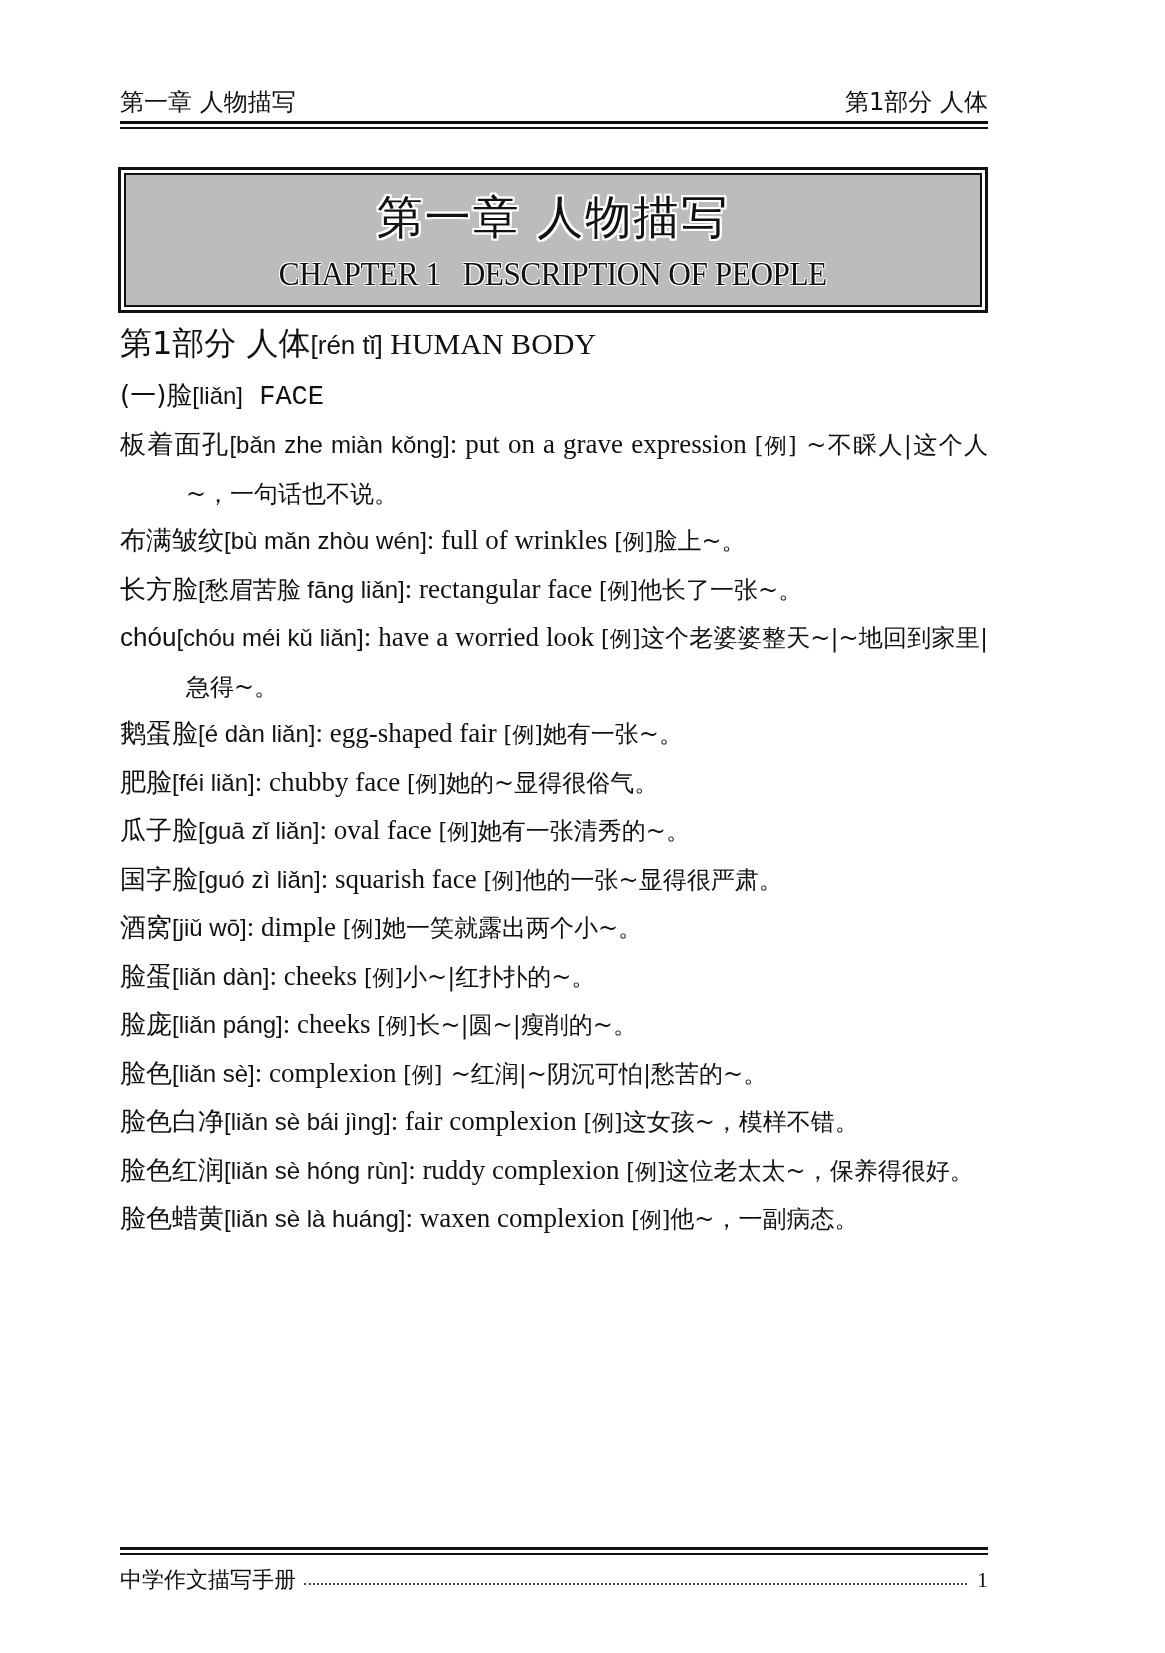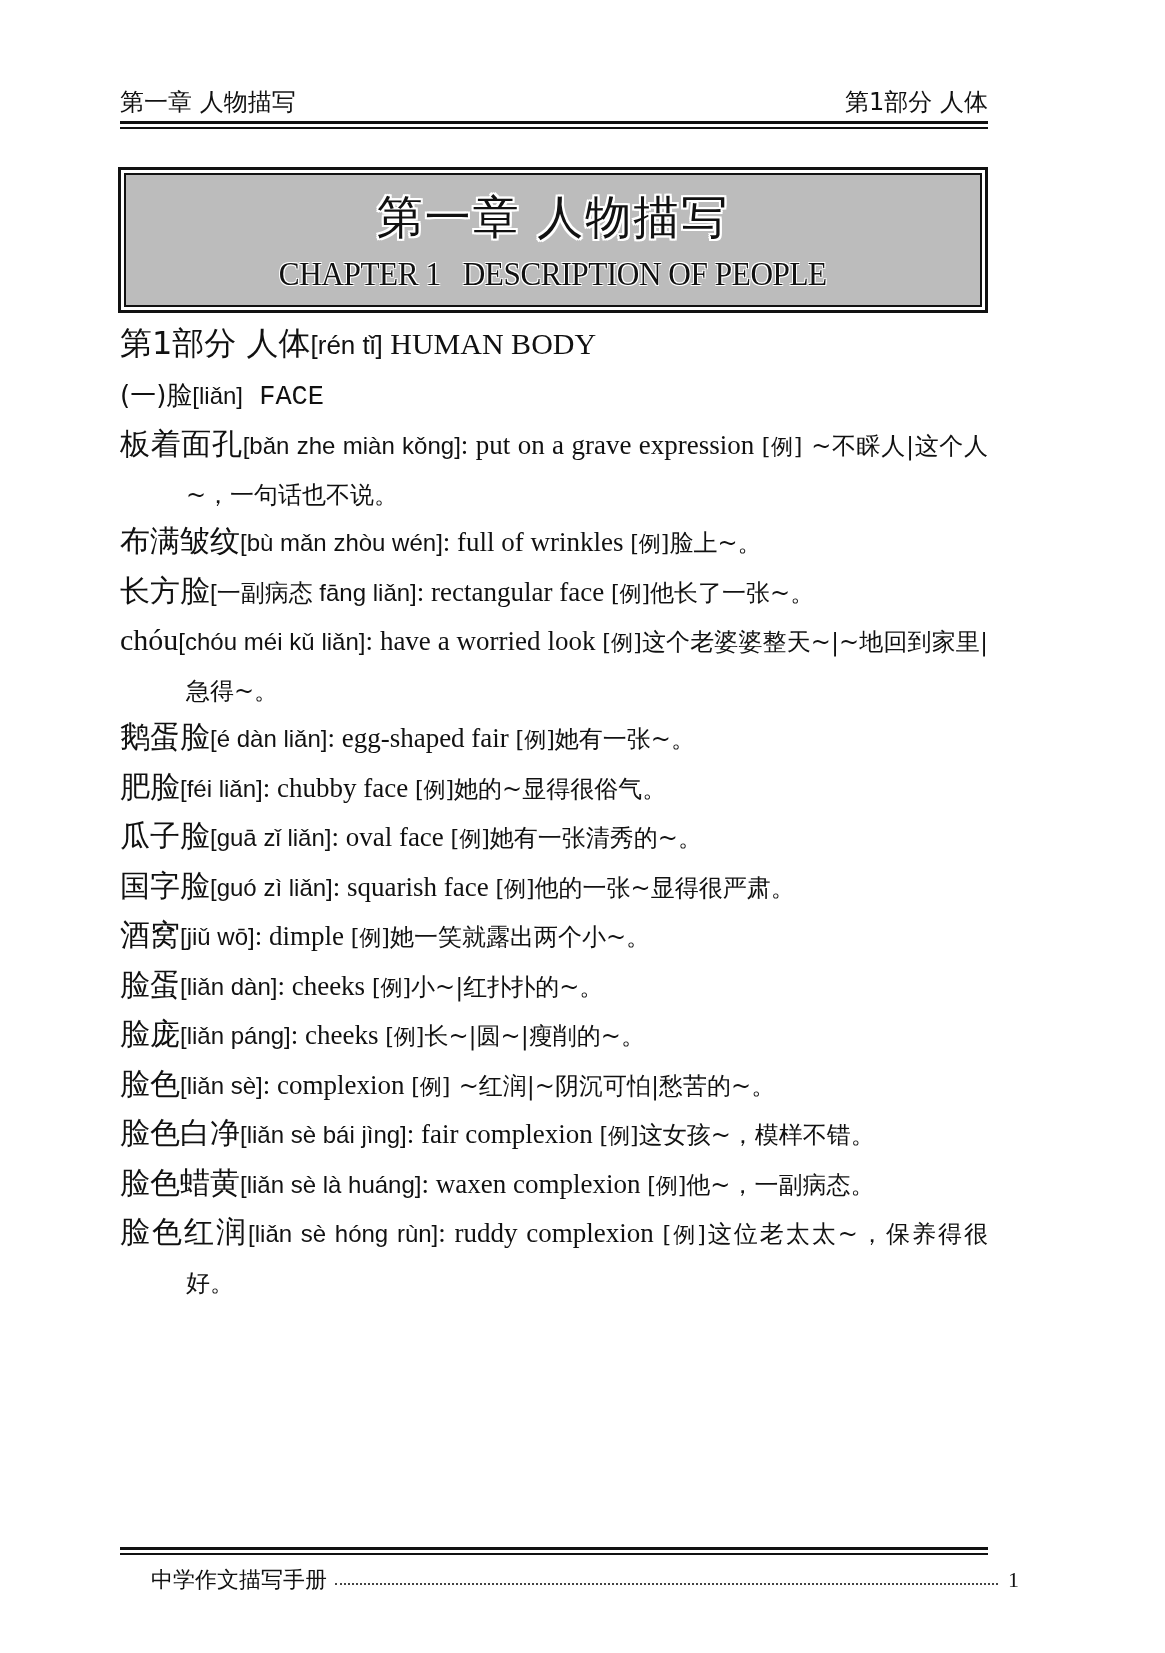--- a/index.html
+++ b/index.html
@@ -53,29 +53,29 @@
   }
   .section-title .cn { font-family: "DejaVu Sans", "Liberation Sans", sans-serif; font-size: 26px; }
   .section-title .py { font-family: "Liberation Sans", "DejaVu Sans", sans-serif; font-size: 24px; text-align: center; }
   .section-title .en { font-family: Liberation Mono, monospace; font-size: 27px; }
   .entries { margin-top: 2px; }
   .entry {
     font-size: 26px; line-height: 46.5px;
     padding-left: 66px; text-indent: -66px;
     text-align: justify; text-align-last: left;
   }
-  .entry .term { font-family: Liberation Serif, serif; font-size: 30px; }
+  .entry .term { font-family: Liberation Sans, sans-serif; font-size: 26px; }
   .entry .py { font-family: "Liberation Sans", "DejaVu Sans", sans-serif; font-size: 24px; }
   .entry .def { font-family: "Liberation Serif", "DejaVu Serif", serif; font-size: 27px; }
   .entry .ex-label { font-family: "DejaVu Serif", "Liberation Serif", serif; font-size: 22px; }
   .entry .ex { font-family: "DejaVu Serif", "Liberation Serif", serif; font-size: 24px; }
   .footer {
     position: absolute; left: 120px; top: 1560px; width: 868px; height: 40px;
     display: flex; align-items: center;
-    font-family: "DejaVu Sans", "Liberation Sans", sans-serif; font-size: 22px; margin-left: 31px;
+    font-family: "DejaVu Sans", "Liberation Sans", sans-serif; font-size: 22px;
   }
   .footer .leader {
     flex: 1; margin: 8px 10px 0 8px; height: 0; border-bottom: 2px dotted #444;
   }
   .footer .page-num { font-family: "Liberation Serif", "DejaVu Serif", serif; font-size: 22px; }
 </style>
 </head>
 <body>
 
 <div class="header">
@@ -95,33 +95,33 @@
   <div class="part-title">
     <span class="cn">第1部分  人体</span><span class="py">[rén tǐ]</span><span class="en"> HUMAN BODY</span>
   </div>
   <div class="section-title">
     <span class="cn">(一)脸</span><span class="py">[liǎn]</span><span class="en">  FACE</span>
   </div>
 
   <div class="entries">
     <div class="entry"><span class="term">板着面孔</span><span class="py">[bǎn zhe miàn kǒng]</span><span class="def">: put on a grave expression </span><span class="ex-label">[例]</span> <span class="ex">~不睬人|这个人~，一句话也不说。</span></div>
     <div class="entry"><span class="term">布满皱纹</span><span class="py">[bù mǎn zhòu wén]</span><span class="def">: full of wrinkles </span><span class="ex-label">[例]</span><span class="ex">脸上~。</span></div>
-    <div class="entry"><span class="term">长方脸</span><span class="py">[一副病态 fāng liǎn]</span><span class="def">: rectangular face </span><span class="ex-label">[例]</span><span class="ex">他长了一张~。</span></div>
+    <div class="entry"><span class="term">长方脸</span><span class="py">[愁眉苦脸 fāng liǎn]</span><span class="def">: rectangular face </span><span class="ex-label">[例]</span><span class="ex">他长了一张~。</span></div>
     <div class="entry"><span class="term">chóu</span><span class="py">[chóu méi kǔ liǎn]</span><span class="def">: have a worried look </span><span class="ex-label">[例]</span><span class="ex">这个老婆婆整天~|~地回到家里|急得~。</span></div>
     <div class="entry"><span class="term">鹅蛋脸</span><span class="py">[é dàn liǎn]</span><span class="def">: egg-shaped fair </span><span class="ex-label">[例]</span><span class="ex">她有一张~。</span></div>
     <div class="entry"><span class="term">肥脸</span><span class="py">[féi liǎn]</span><span class="def">: chubby face </span><span class="ex-label">[例]</span><span class="ex">她的~显得很俗气。</span></div>
     <div class="entry"><span class="term">瓜子脸</span><span class="py">[guā zǐ liǎn]</span><span class="def">: oval face </span><span class="ex-label">[例]</span><span class="ex">她有一张清秀的~。</span></div>
     <div class="entry"><span class="term">国字脸</span><span class="py">[guó zì liǎn]</span><span class="def">: squarish face </span><span class="ex-label">[例]</span><span class="ex">他的一张~显得很严肃。</span></div>
     <div class="entry"><span class="term">酒窝</span><span class="py">[jiǔ wō]</span><span class="def">: dimple </span><span class="ex-label">[例]</span><span class="ex">她一笑就露出两个小~。</span></div>
     <div class="entry"><span class="term">脸蛋</span><span class="py">[liǎn dàn]</span><span class="def">: cheeks </span><span class="ex-label">[例]</span><span class="ex">小~|红扑扑的~。</span></div>
     <div class="entry"><span class="term">脸庞</span><span class="py">[liǎn páng]</span><span class="def">: cheeks </span><span class="ex-label">[例]</span><span class="ex">长~|圆~|瘦削的~。</span></div>
     <div class="entry"><span class="term">脸色</span><span class="py">[liǎn sè]</span><span class="def">: complexion </span><span class="ex-label">[例]</span> <span class="ex">~红润|~阴沉可怕|愁苦的~。</span></div>
     <div class="entry"><span class="term">脸色白净</span><span class="py">[liǎn sè bái jìng]</span><span class="def">: fair complexion </span><span class="ex-label">[例]</span><span class="ex">这女孩~，模样不错。</span></div>
+    <div class="entry"><span class="term">脸色红润</span><span class="py">[liǎn sè hóng rùn]</span><span class="def">: ruddy complexion </span><span class="ex-label">[例]</span><span class="ex">这位老太太~，保养得很好。</span></div>
     <div class="entry"><span class="term">脸色蜡黄</span><span class="py">[liǎn sè là huáng]</span><span class="def">: waxen complexion </span><span class="ex-label">[例]</span><span class="ex">他~，一副病态。</span></div>
-    <div class="entry"><span class="term">脸色红润</span><span class="py">[liǎn sè hóng rùn]</span><span class="def">: ruddy complexion </span><span class="ex-label">[例]</span><span class="ex">这位老太太~，保养得很好。</span></div>
   </div>
 </div>
 
 <div class="rule-double bottom"></div>
 <div class="footer">
   <span>中学作文描写手册</span>
   <span class="leader"></span>
   <span class="page-num">1</span>
 </div>
 

